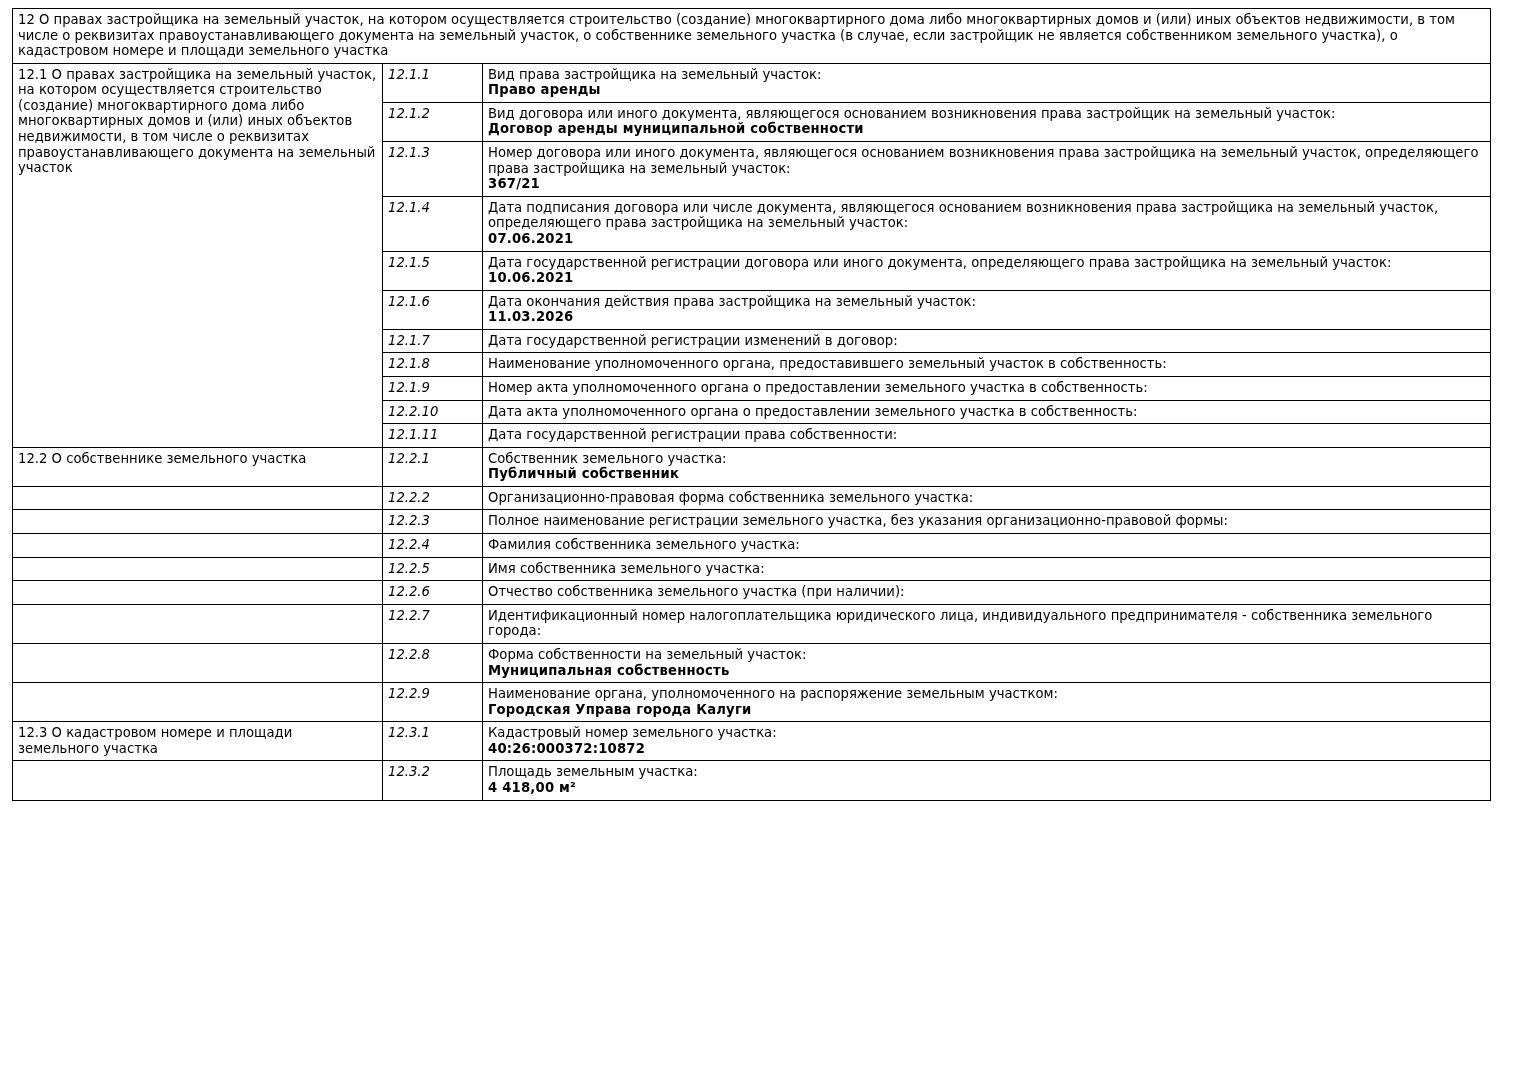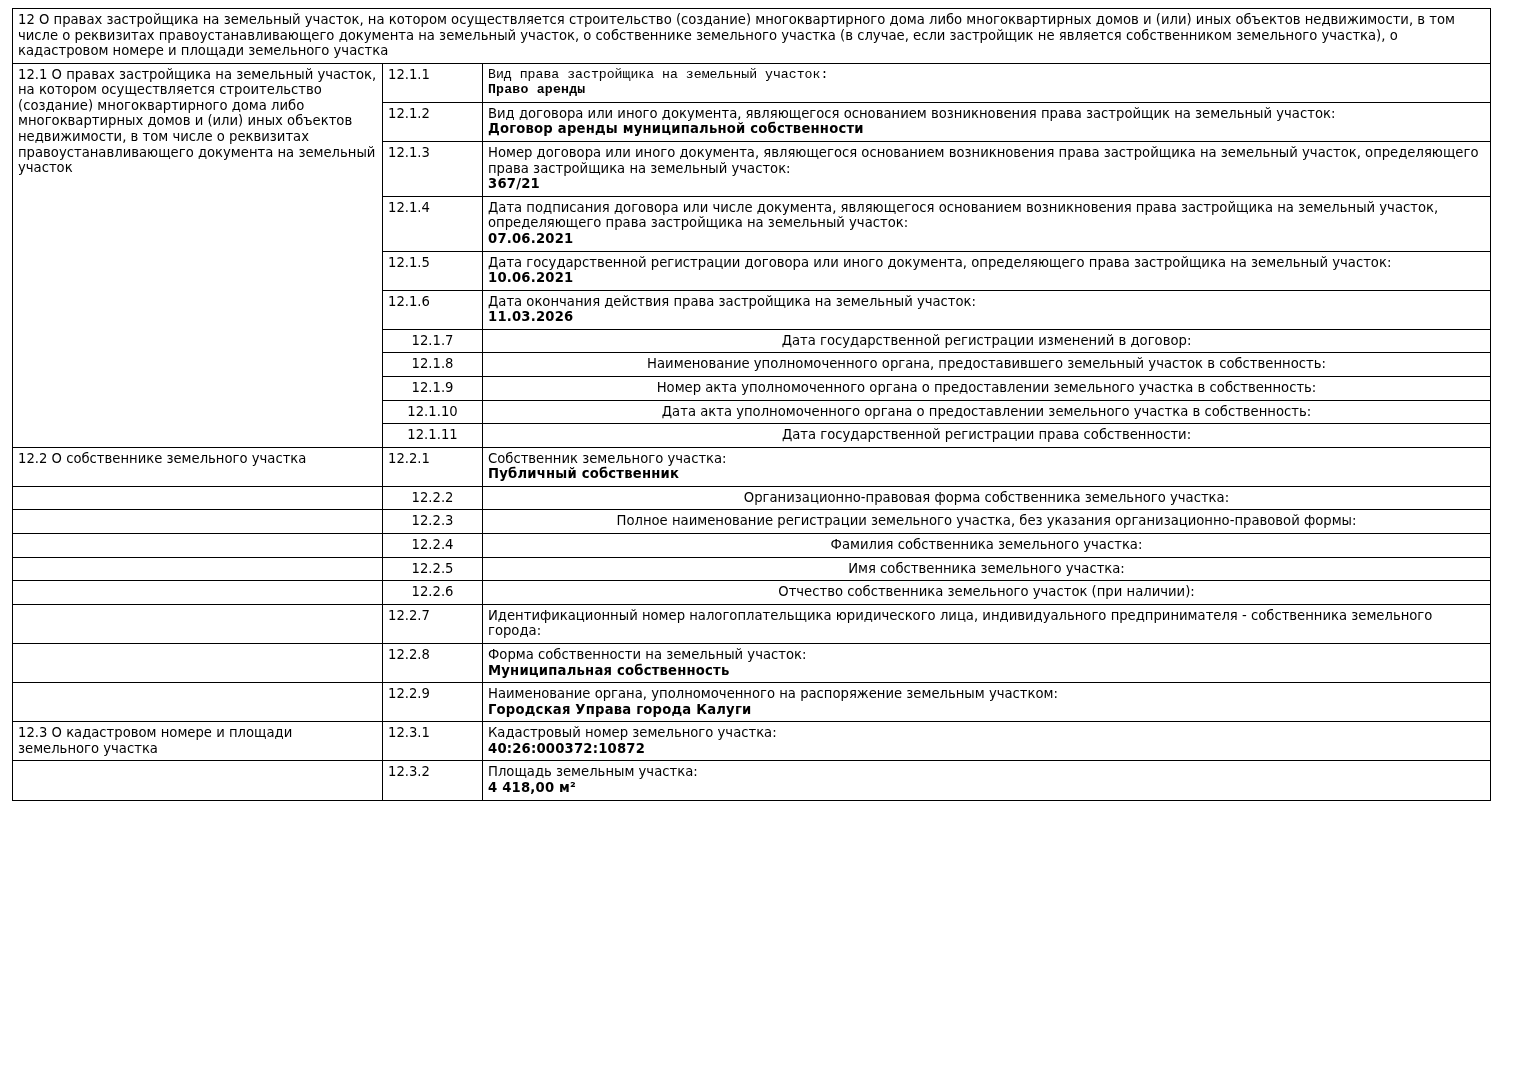--- a/index.html
+++ b/index.html
@@ -31,29 +31,29 @@
     padding: 3px 5px 4px 5px;
     line-height: 1.18;
     word-wrap: break-word;
   }
   .col-a { width: 370px; }
   .col-b { width: 100px; }
   .col-c { width: auto; }
   .hdr td {
     padding: 4px 6px 5px 6px;
   }
-  .mid { vertical-align: middle; font-family: Liberation Mono, monospace; }
-  .num { vertical-align: middle; }
+  .mid { vertical-align: middle; }
+  .num { vertical-align: middle; font-style: italic; }
   .val {
     font-weight: bold;
     letter-spacing: 0.2px;
   }
   .lbl { display: block; }
   .tight { line-height: 1.15; }
-  .small-row td { padding-top: 2px; padding-bottom: 3px; text-align: center; }
+  .small-row td { padding-top: 2px; padding-bottom: 3px; }
 </style>
 </head>
 <body>
 
 <div class="page">
   <table class="doc">
     <colgroup>
       <col class="col-a">
         <col class="col-b">
         <col class="col-c">
@@ -119,21 +119,21 @@
           <span class="lbl">Наименование уполномоченного органа, предоставившего земельный участок в собственность:</span>
         </td>
       </tr>
       <tr class="small-row">
         <td class="num">12.1.9</td>
         <td>
           <span class="lbl">Номер акта уполномоченного органа о предоставлении земельного участка в собственность:</span>
         </td>
       </tr>
       <tr class="small-row">
-        <td class="num">12.1.10</td>
+        <td class="num">12.2.10</td>
         <td>
           <span class="lbl">Дата акта уполномоченного органа о предоставлении земельного участка в собственность:</span>
         </td>
       </tr>
       <tr class="small-row">
         <td class="num">12.1.11</td>
         <td>
           <span class="lbl">Дата государственной регистрации права собственности:</span>
         </td>
       </tr>
@@ -171,21 +171,21 @@
         <td></td>
         <td class="num">12.2.5</td>
         <td>
           <span class="lbl">Имя собственника земельного участка:</span>
         </td>
       </tr>
       <tr class="small-row">
         <td></td>
         <td class="num">12.2.6</td>
         <td>
-          <span class="lbl">Отчество собственника земельного участок (при наличии):</span>
+          <span class="lbl">Отчество собственника земельного участка (при наличии):</span>
         </td>
       </tr>
       <tr>
         <td></td>
         <td class="num">12.2.7</td>
         <td>
           <span class="lbl">Идентификационный номер налогоплательщика юридического лица, индивидуального предпринимателя - собственника земельного города:</span>
         </td>
       </tr>
       <tr>

